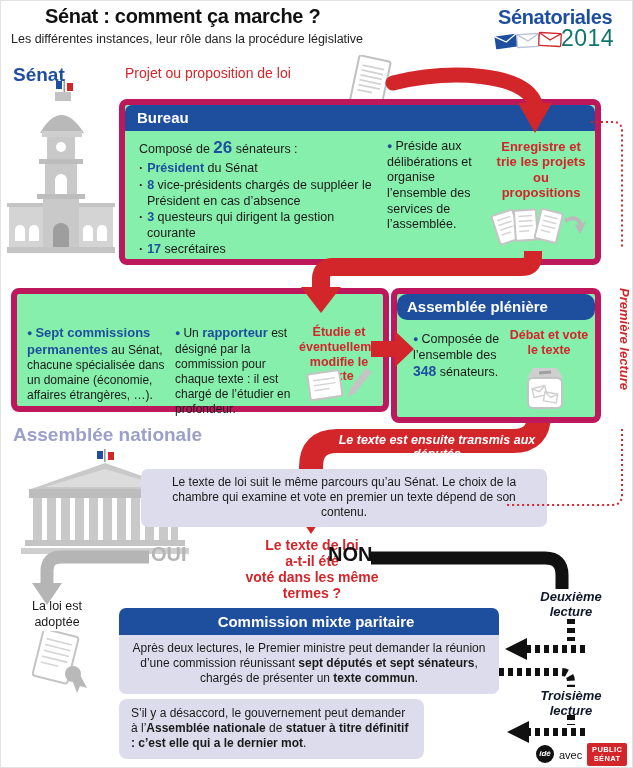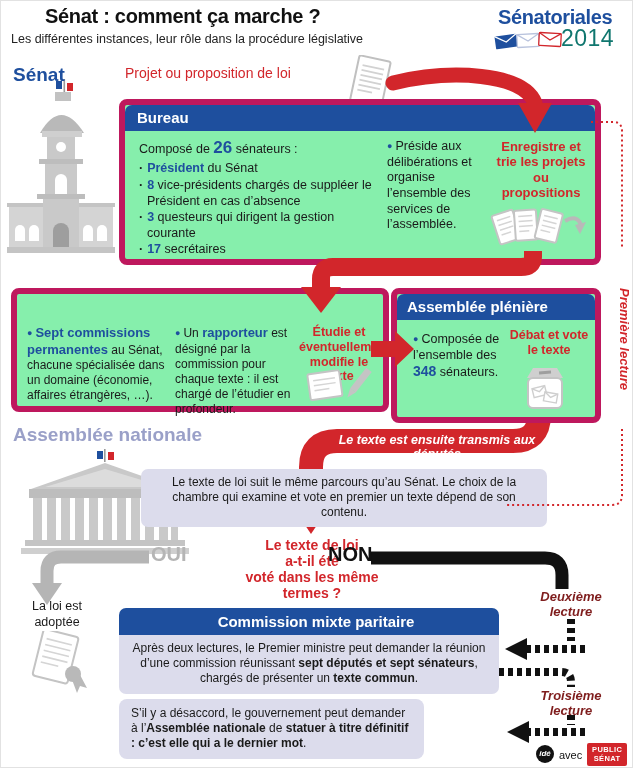--- a/index.html
+++ b/index.html
@@ -23,21 +23,21 @@
   .disc{color:#1e4f9e;font-size:9px;vertical-align:1.5px;margin-right:3px;}
   .dot{font-weight:bold;margin-right:4px;}
   .bullet{padding-left:8px;text-indent:-8px;margin-top:1px;}
   .num-big{font-size:17px;font-weight:bold;color:#1e4f9e;}
   .num-mid{font-size:14px;font-weight:bold;color:#1e4f9e;}
   .action{color:#d2262b;font-weight:bold;font-size:13px;text-align:center;line-height:1.18;}
   .purple{position:absolute;background:#dcdcec;border-radius:7px;z-index:2;}
   .band-txt{color:#fff;font-weight:bold;font-style:italic;font-size:12.5px;text-align:center;z-index:4;}
   .question{color:#d2262b;font-weight:bold;font-size:14px;line-height:1.14;text-align:center;z-index:4;}
   .ouinon{font-size:20px;font-weight:bold;z-index:4;}
-  .lecture{font-size:13px;font-weight:bold;font-style:italic;color:#7f1d1d;text-align:center;line-height:1.15;z-index:4;}
+  .lecture{font-size:13px;font-weight:bold;font-style:italic;color:#0f172a;text-align:center;line-height:1.15;z-index:4;}
   .rot90{transform:rotate(90deg);transform-origin:0 0;text-align:center;color:#d2262b;
          font-style:italic;font-weight:bold;font-size:13px;z-index:4;}
   .ide-circle{width:18px;height:18px;border-radius:50%;background:#111;color:#fff;font-size:8px;
               font-weight:bold;font-style:italic;text-align:center;line-height:18px;z-index:4;}
   .ps-logo{background:#d2262b;color:#fff;font-size:7.5px;font-weight:bold;text-align:center;
            line-height:1.15;padding:3px 5px;border-radius:2px;z-index:4;letter-spacing:0.4px;}
   .avec{font-size:11px;color:#111;z-index:4;}
 </style>
 </head>
 <body>
@@ -152,21 +152,21 @@
           <path d="M13 11h22M13 16h22M13 21h15" stroke="#d5d5d5" stroke-width="1.5"></path>
         </g>
       <g transform="rotate(38 56 18)">
           <rect x="52" y="-2" width="7" height="26" fill="#c4c4c4"></rect>
           <polygon points="52,24 59,24 55.5,33" fill="#c4c4c4"></polygon>
         </g>
     </svg>
   </div>
 
   <div class="box" style="left:390px;top:287px;width:198px;height:123px;">
-    <div class="box-head" style="padding-left:10px;">Assemblée plénière</div>
+    <div class="box-head" style="padding-left:10px;border-radius:10px;">Assemblée plénière</div>
     <div class="abs body-txt" style="left:16px;top:38px;width:92px;">
       <span class="disc">●</span><span>Composée de l’ensemble des </span><span class="num-mid">348</span><span> sénateurs.</span>
     </div>
     <div class="abs action" style="left:112px;top:34px;width:80px;font-size:12.5px;">Débat et vote le texte</div>
     <svg class="abs" style="left:118px;top:68px;" width="60" height="50" viewBox="0 0 60 50">
       <polygon points="12,16 48,16 42,6 18,6" fill="#cfcfcf"></polygon>
       <rect x="24" y="9" width="12" height="3" fill="#9e9e9e" transform="rotate(-4 30 10)"></rect>
       <rect x="13" y="16" width="34" height="30" rx="5" fill="#fff" stroke="#c4c4c4" stroke-width="2"></rect>
       <g fill="#fff" stroke="#cfcfcf" stroke-width="1.4">
         <g transform="rotate(-14 25 30)">

